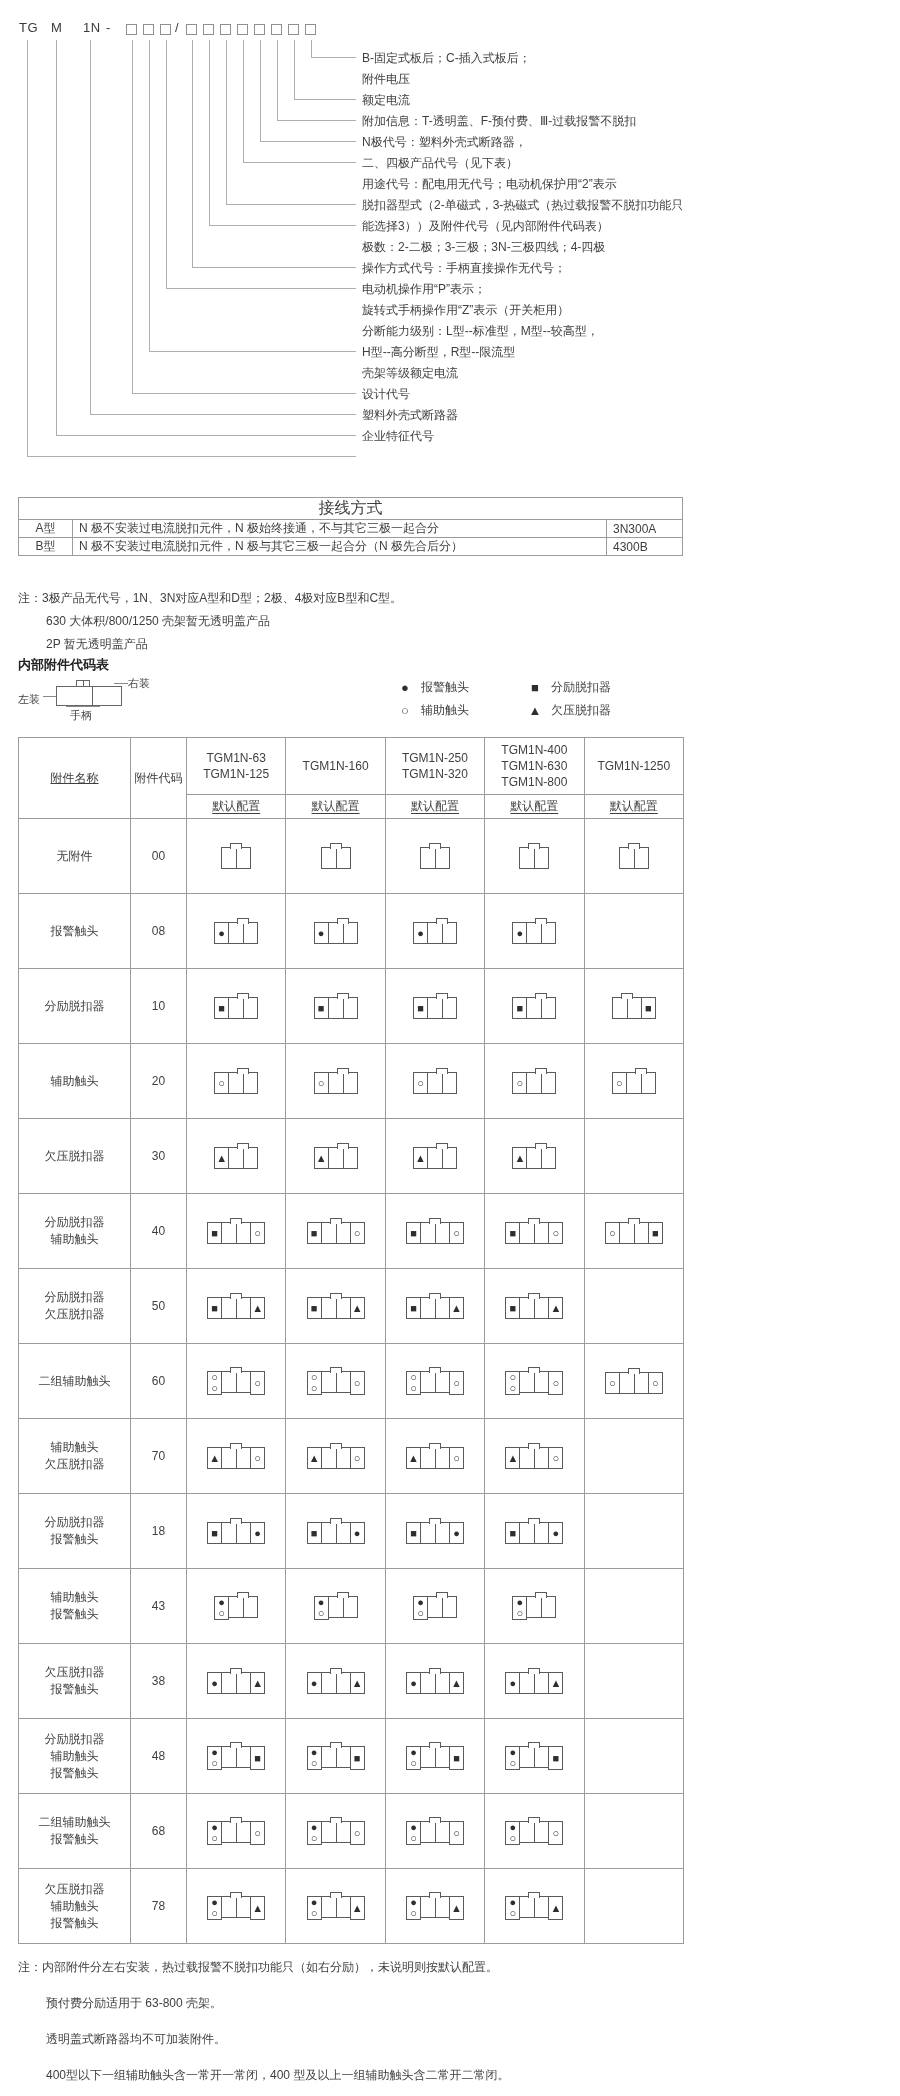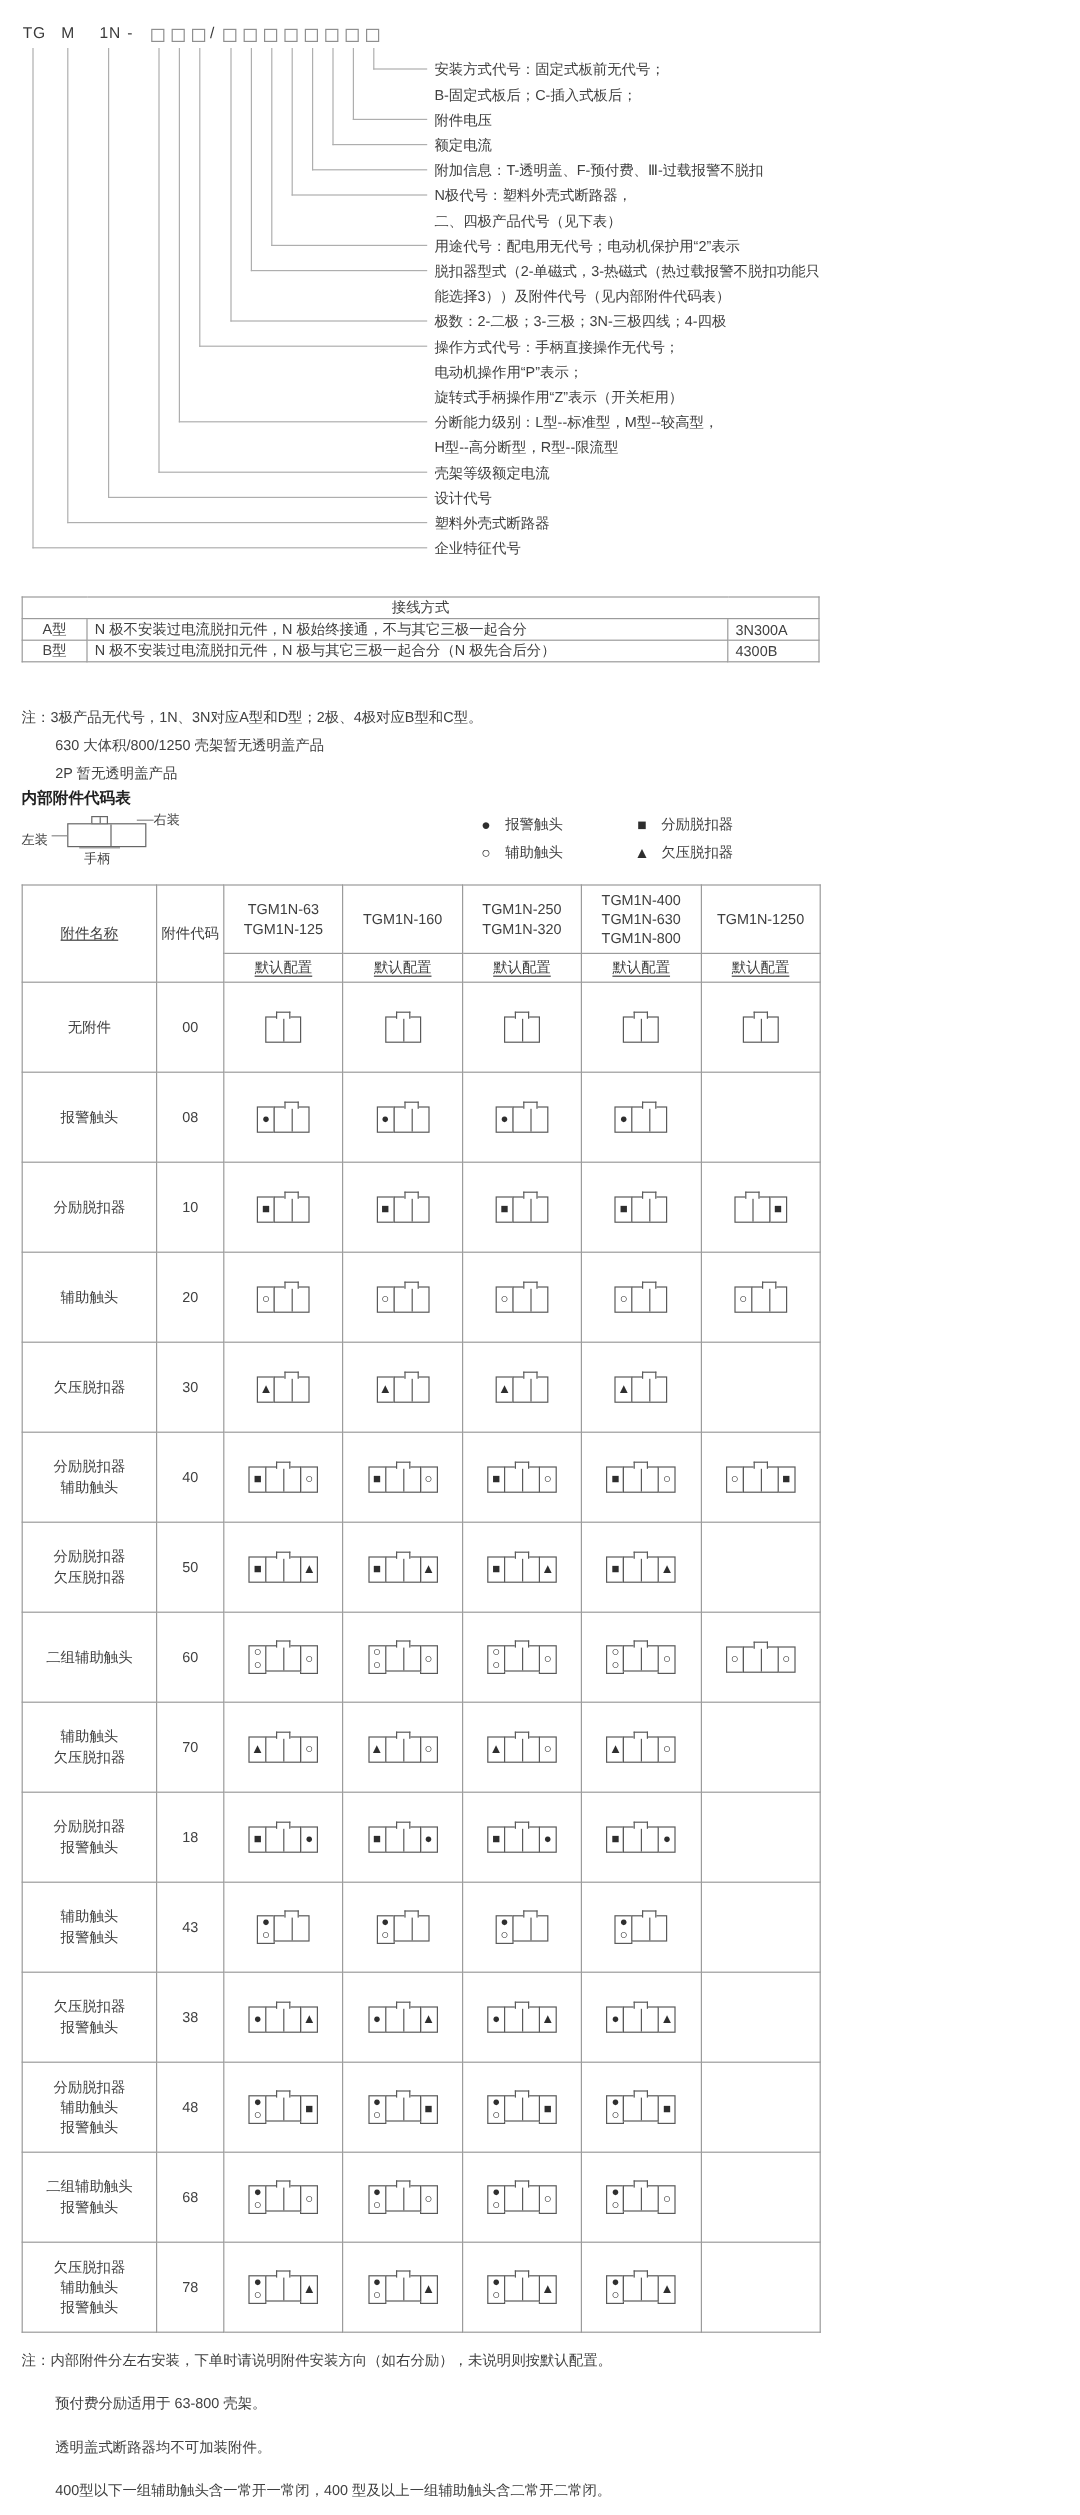--- a/index.html
+++ b/index.html
@@ -14,21 +14,21 @@
   
   .model-section { position: absolute; left: 0; top: 0; width: 900px; height: 495px; }
   .code-char { position: absolute; top: 20px; font-size: 13px; letter-spacing: .5px; color: #3a3a3a; }
   .code-box { position: absolute; top: 24px; width: 11px; height: 11px; border: 1px solid #8f8f8f; background: #fff; }
   .connector { position: absolute; border-left: 1px solid #aeaeae; border-bottom: 1px solid #aeaeae; }
   .callout-labels { position: absolute; left: 362px; top: 48px; width: 360px; }
   .callout-line { height: 21px; line-height: 21px; font-size: 12px; white-space: nowrap; }
 
   
   .wiring { position: absolute; left: 18px; top: 497px; border-collapse: collapse; }
-  .wiring th { border: 1px solid #9b9b9b; font-weight: normal; font-size: 12px; height: 17px; text-align: center; }
+  .wiring th { border: 1px solid #9b9b9b; font-weight: normal; font-size: 16px; height: 17px; text-align: center; }
   .wiring td { border: 1px solid #9b9b9b; font-size: 12px; padding: 0 6px; height: 16px; }
   .wiring .type { width: 54px; text-align: center; padding: 0; }
   .wiring .desc { width: 534px; }
   .wiring .code { width: 76px; }
 
   .note-line { font-size: 12px; line-height: 14px; }
   .indent { margin-left: 28px; }
   .wiring-notes { position: absolute; left: 18px; top: 591px; }
   .wiring-notes .note-line { margin-bottom: 9px; }
 
@@ -81,21 +81,20 @@
 
 <div class="page">
 
   <div class="model-section">
     <span class="code-char" style="left:19px">TG</span>
     <span class="code-char" style="left:51px">M</span>
     <span class="code-char" style="left:83px">1N</span>
     <span class="code-char" style="left:106px">-</span>
     <span class="code-char" style="left:175px">/</span>
     <div class="callout-labels">
-        <div class="callout-line">安装方式代号：固定式板前无代号；</div>
         <div class="callout-line">B-固定式板后；C-插入式板后；</div>
         <div class="callout-line">附件电压</div>
         <div class="callout-line">额定电流</div>
         <div class="callout-line">附加信息：T-透明盖、F-预付费、Ⅲ-过载报警不脱扣</div>
         <div class="callout-line">N极代号：塑料外壳式断路器，</div>
         <div class="callout-line">二、四极产品代号（见下表）</div>
         <div class="callout-line">用途代号：配电用无代号；电动机保护用“2”表示</div>
         <div class="callout-line">脱扣器型式（2-单磁式，3-热磁式（热过载报警不脱扣功能只</div>
         <div class="callout-line">能选择3））及附件代号（见内部附件代码表）</div>
         <div class="callout-line">极数：2-二极；3-三极；3N-三极四线；4-四极</div>
@@ -791,19 +790,19 @@
               <span class="comp">
                 <i class="sym">▲</i>
               </span>
             </span></td>
           <td class="icon-cell"></td>
         </tr>
       </tbody>
   </table>
 
   <div class="footer-notes">
-      <div class="note-line">注：内部附件分左右安装，下单时请说明附件安装方向（如右分励），未说明则按默认配置。</div>
+      <div class="note-line">注：内部附件分左右安装，热过载报警不脱扣功能只（如右分励），未说明则按默认配置。</div>
       <div class="note-line indent">预付费分励适用于 63-800 壳架。</div>
       <div class="note-line indent">透明盖式断路器均不可加装附件。</div>
       <div class="note-line indent">400型以下一组辅助触头含一常开一常闭，400 型及以上一组辅助触头含二常开二常闭。</div>
     </div>
 
 </div>
 
 </body></html>

